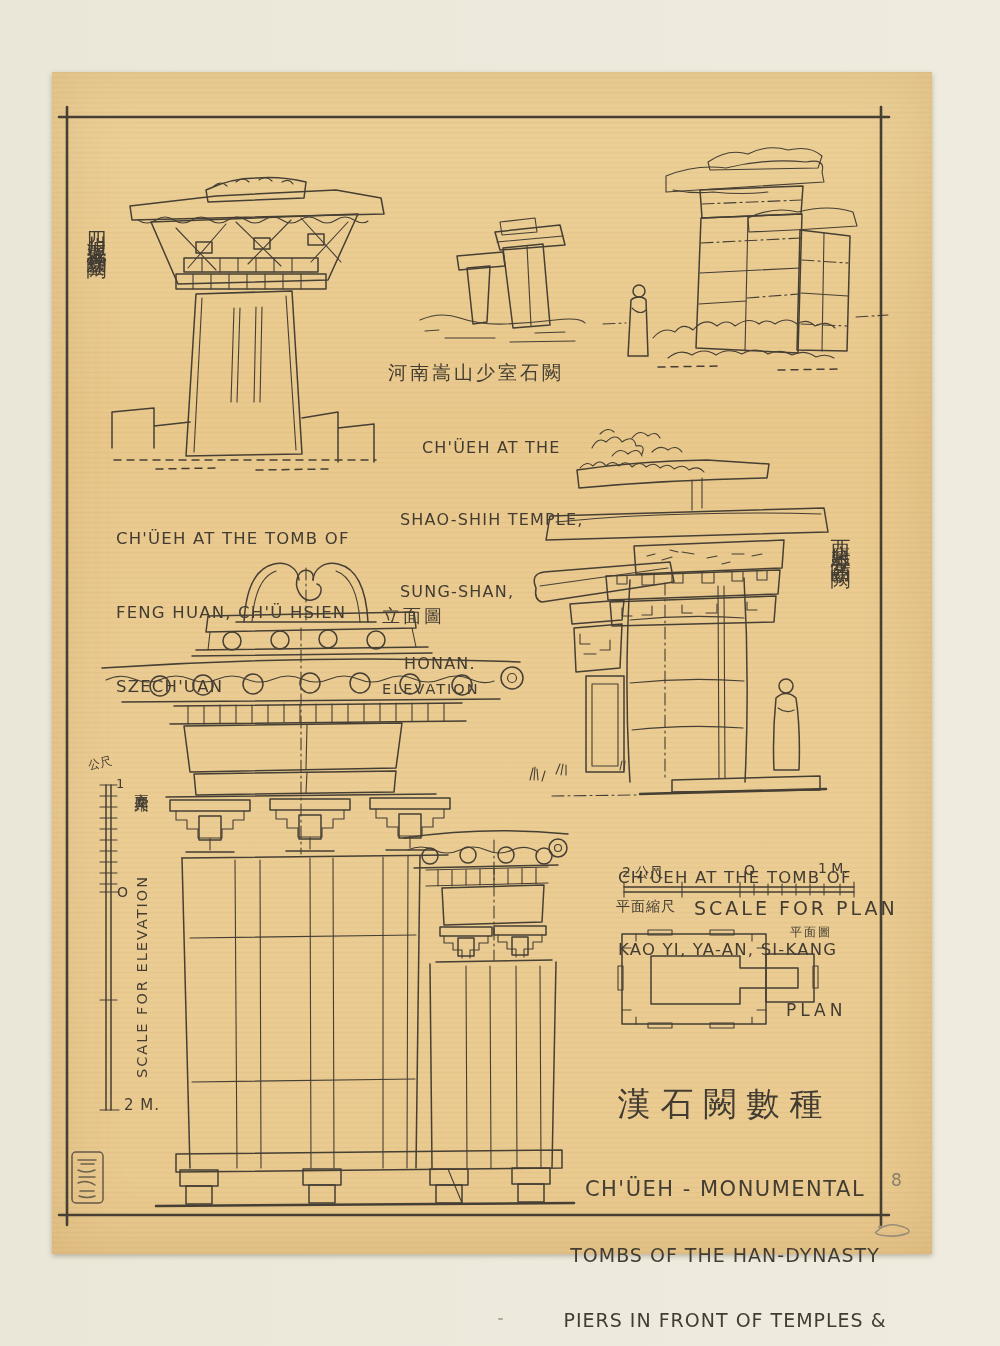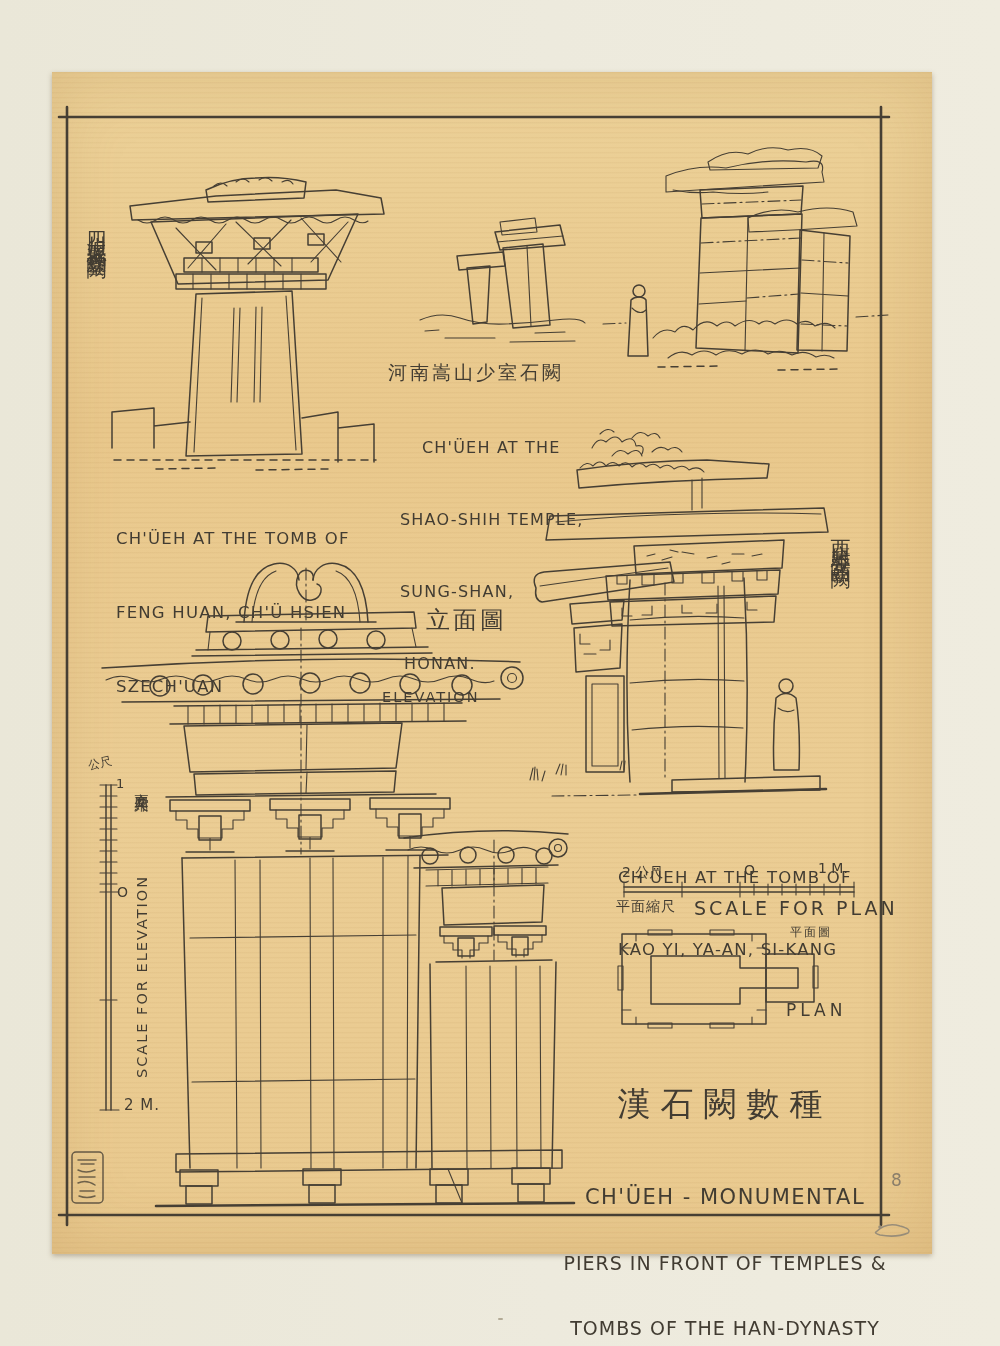--- a/index.html
+++ b/index.html
@@ -240,21 +240,21 @@
     <rect x="207" y="613" width="38" height="16"></rect>
       <rect x="213" y="629" width="26" height="18"></rect>
     <rect x="334" y="613" width="38" height="16"></rect>
       <rect x="340" y="629" width="26" height="18"></rect>
     <line class="thin" x1="352" y1="613" x2="366" y2="647"></line>
     <rect x="416" y="612" width="38" height="16"></rect>
       <rect x="422" y="628" width="26" height="18"></rect>
     <path class="thick" d="M60,650 L478,647"></path>
   </svg>
   <div class="t" style="left:382px;top:566px;">
-    <div style="font-size:24px;letter-spacing:3px;margin-left:44px;">立面圖</div>
+    <div style="font-size:18px;letter-spacing:3px;">立面圖</div>
     <div style="font-size:14.5px;letter-spacing:2px;margin-top:15px;">ELEVATION</div>
   </div>
 
   <svg style="left:98px;top:775px;" width="30" height="345" viewBox="0 0 30 345">
     <path d="M8,10 L8,335 M13,10 L13,335"></path>
     <path class="thin" d="M2,10 H19 M2,21 H19 M2,32 H19 M2,43 H19 M2,54 H19 M2,65 H19 M2,76 H19 M2,87 H19 M2,98 H19 M2,109 H19 M2,117 H21 M2,225 H19 M2,335 H21"></path>
   </svg>
   <div class="t" style="left:88px;top:755px;font-size:12px;transform:rotate(-12deg);">公尺</div>
   <div class="t" style="left:116px;top:776px;font-size:13px;">1</div>
   <div class="t" style="left:117px;top:884px;font-size:14px;">O</div>
@@ -288,23 +288,23 @@
     <rect class="thin" x="0" y="44" width="5" height="24"></rect>
     <rect x="148" y="32" width="48" height="48" stroke-width="2"></rect>
     <rect class="thin" x="195" y="44" width="5" height="22"></rect>
     <path d="M33,34 L122,34 L122,46 L180,46 L180,66 L122,66 L122,82 L33,82 Z" fill="url(#stip)" stroke-width="2.4"></path>
   </svg>
   <div class="t" style="left:790px;top:924px;font-size:12px;letter-spacing:2px;">平面圖</div>
   <div class="t" style="left:786px;top:1000px;font-size:17px;letter-spacing:4px;">PLAN</div>
 
   <div class="t" style="left:560px;top:1044px;width:330px;text-align:center;">
     <div style="font-size:33px;letter-spacing:10px;">漢石闕數種</div>
-    <div style="font-size:21px;letter-spacing:1.5px;margin-top:20px;">CH'ÜEH - MONUMENTAL</div>
+    <div style="font-size:21px;letter-spacing:1.5px;margin-top:12px;">CH'ÜEH - MONUMENTAL</div>
+    <div style="font-size:19px;letter-spacing:1px;margin-top:5px;">TOMBS OF THE HAN-DYNASTY</div>
     <div style="font-size:19px;letter-spacing:1px;margin-top:5px;">PIERS IN FRONT OF TEMPLES &amp;</div>
-    <div style="font-size:19px;letter-spacing:1px;margin-top:5px;">TOMBS OF THE HAN-DYNASTY</div>
     
   </div>
 
   <svg class="seal-wrap" width="36" height="56" viewBox="0 0 36 56">
     <rect x="2" y="2" width="31" height="51" rx="4" stroke="#c5412f" stroke-width="2" opacity="0.8"></rect>
     <g stroke="#c5412f" stroke-width="1.5" opacity="0.75">
       <path d="M8,10 h18 M11,14 h13 M8,20 q8,4 17,0 M9,27 h16 M8,33 q8,-4 17,2 M10,41 h14 M9,46 q8,3 16,0"></path>
     </g>
   </svg>
 

